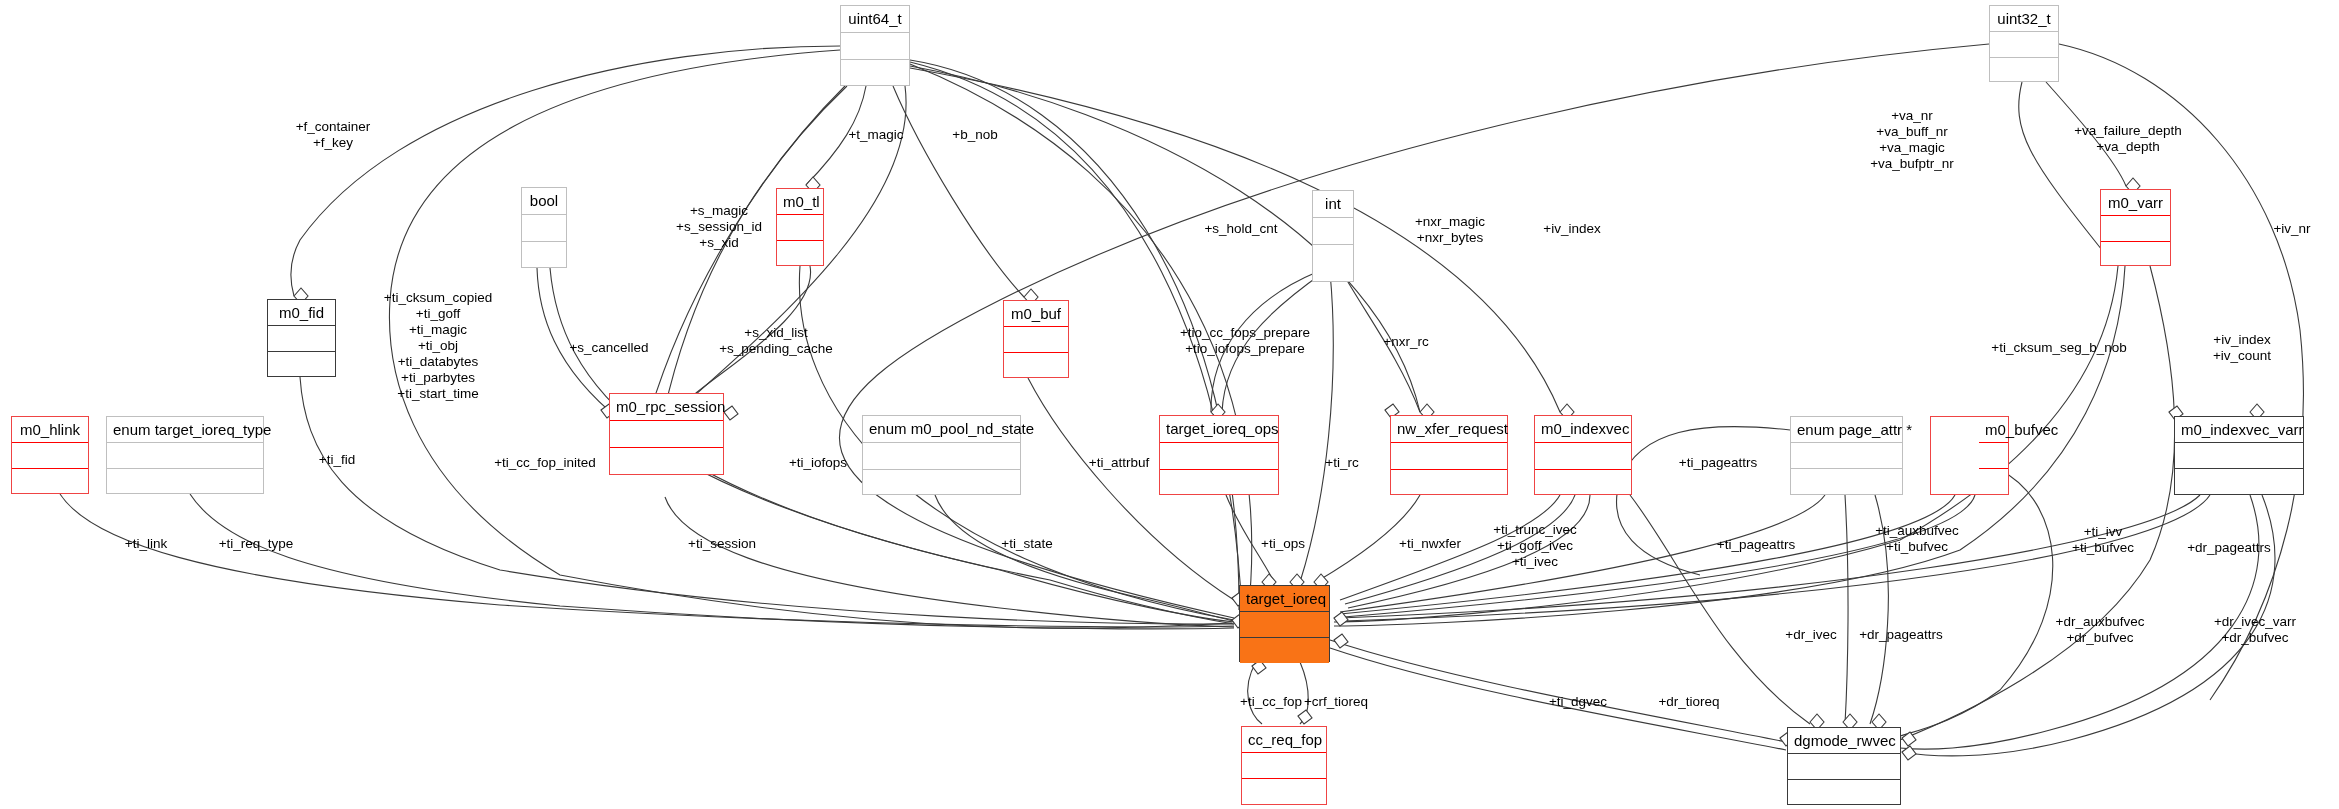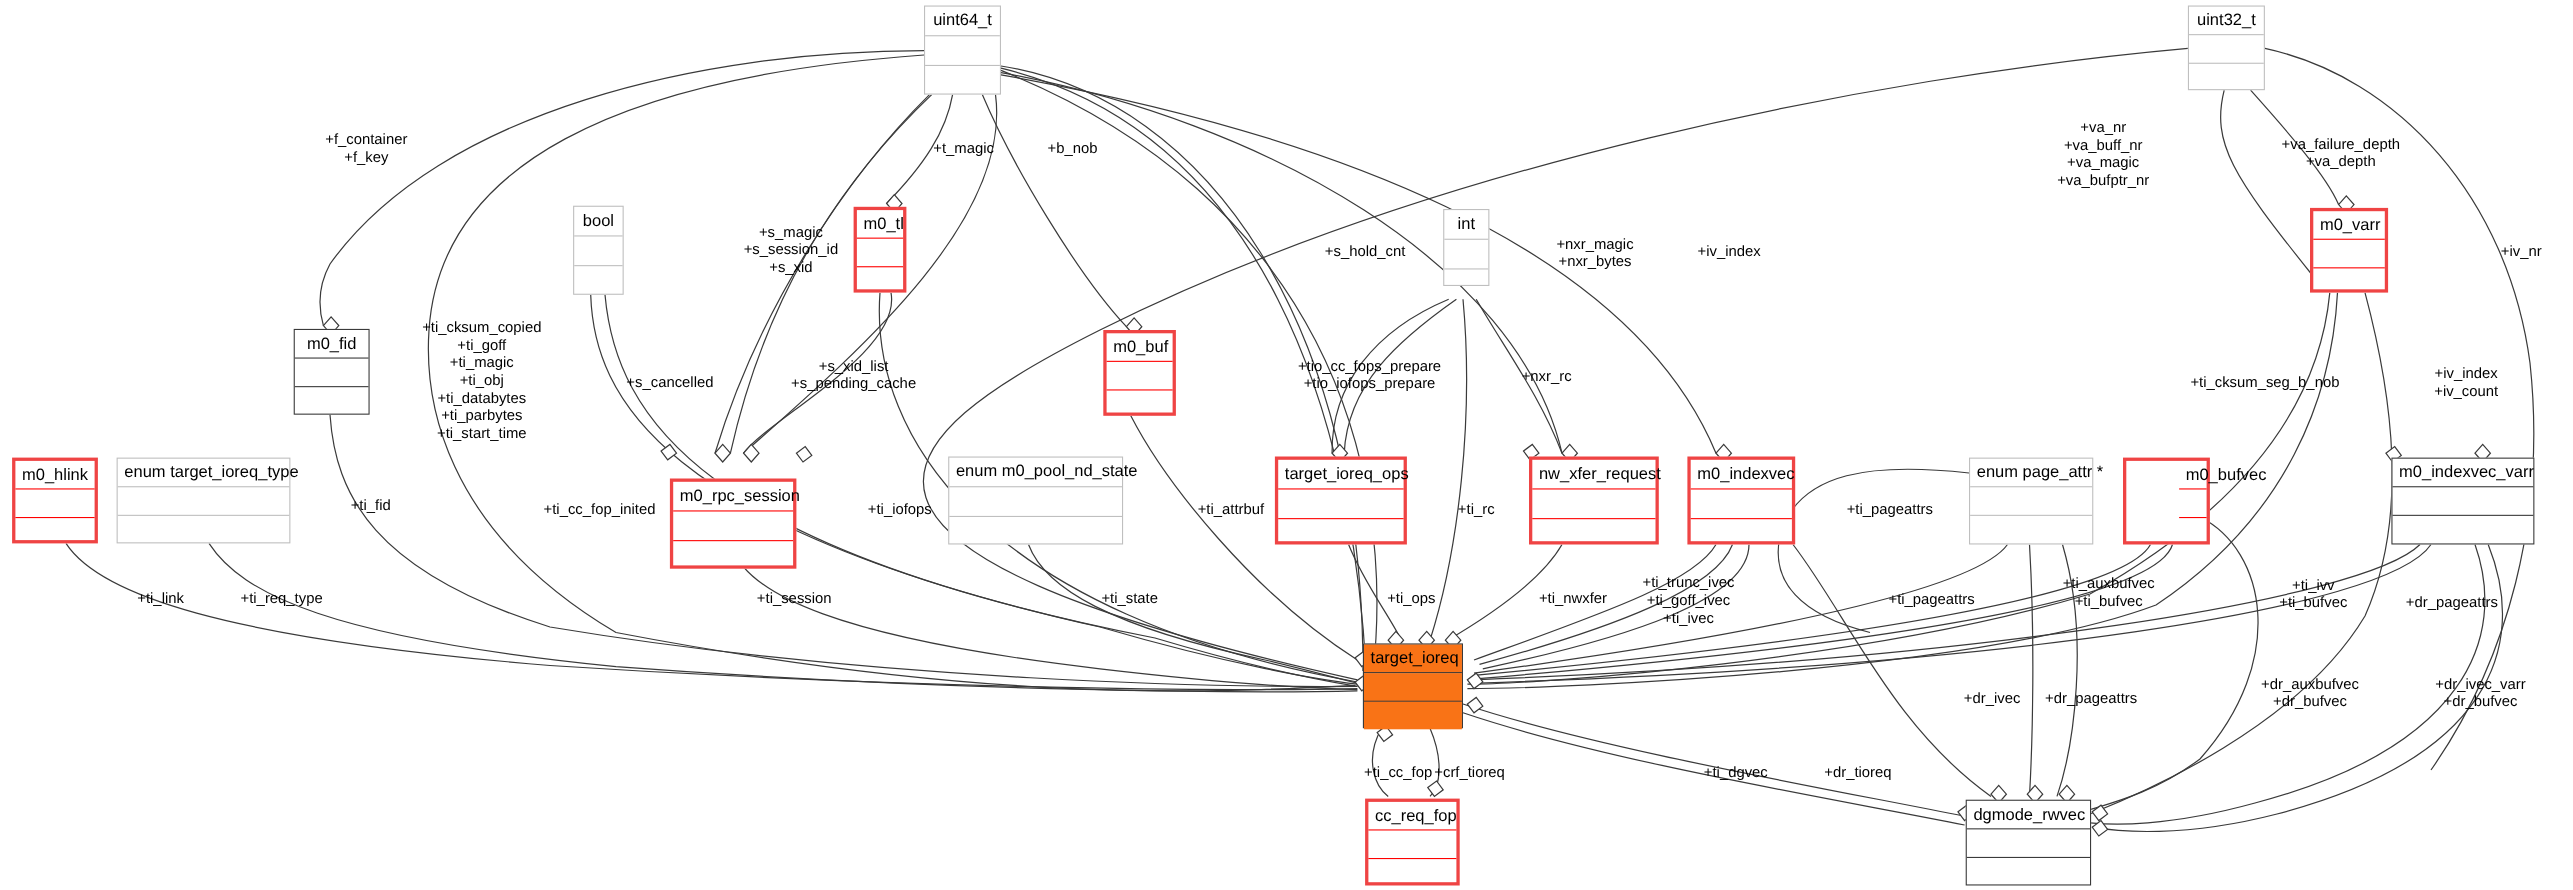--- a/index.html
+++ b/index.html
@@ -39,21 +39,21 @@
     color: #000000;
     line-height: 1;
     padding: 5px 6px 6px 6px;
     overflow: visible;
   }
   
   .style-gray { border: 1px solid #bfbfbf; }
   .style-gray .nrow { border-bottom: 1px solid #bfbfbf; }
   .style-gray .nrow:last-child { border-bottom: none; }
   
-  .style-red { border: 3px solid #ef4444; }
+  .style-red { border: 1px solid #ef4444; }
   .style-red .nrow { border-bottom: 1px solid #ff0000; }
   .style-red .nrow:last-child { border-bottom: none; }
   
   .style-black { border: 1px solid #3a3a3a; }
   .style-black .nrow { border-bottom: 1px solid #3a3a3a; }
   .style-black .nrow:last-child { border-bottom: none; }
   
   .style-focus { border: 1px solid #3a3a3a; background: #bfbfbf; }
   .style-focus .nrow { border-bottom: 1px solid #3a3a3a; background: #f97316; }
   .style-focus .nrow:last-child { border-bottom: none; }
@@ -218,21 +218,21 @@
       <div class="umlnode style-gray" style="left: 521px; top: 187px; width: 46px; height: 81px;">
         <div class="nrow ntitle" style="height: 27px;">bool</div>
         <div class="nrow" style="height: 27px;"></div>
         <div class="nrow" style="height: 27px;"></div>
       </div>
       <div class="umlnode style-red" style="left: 776px; top: 188px; width: 48px; height: 78px;">
         <div class="nrow ntitle" style="height: 26px;">m0_tl</div>
         <div class="nrow" style="height: 26px;"></div>
         <div class="nrow" style="height: 26px;"></div>
       </div>
-      <div class="umlnode style-gray" style="left: 1312px; top: 190px; width: 42px; height: 70px;">
+      <div class="umlnode style-gray" style="left: 1312px; top: 190px; width: 42px; height: 92px;">
         <div class="nrow ntitle" style="height: 27px;">int</div>
         <div class="nrow" style="height: 27px;"></div>
         <div class="nrow" style="height: 28px;"></div>
       </div>
       <div class="umlnode style-red" style="left: 2100px; top: 189px; width: 71px; height: 77px;">
         <div class="nrow ntitle" style="height: 26px;">m0_varr</div>
         <div class="nrow" style="height: 26px;"></div>
         <div class="nrow" style="height: 25px;"></div>
       </div>
       <div class="umlnode style-black" style="left: 267px; top: 299px; width: 69px; height: 78px;">
@@ -248,21 +248,21 @@
       <div class="umlnode style-red" style="left: 11px; top: 416px; width: 78px; height: 78px;">
         <div class="nrow ntitle" style="height: 26px;">m0_hlink</div>
         <div class="nrow" style="height: 26px;"></div>
         <div class="nrow" style="height: 26px;"></div>
       </div>
       <div class="umlnode style-gray" style="left: 106px; top: 416px; width: 158px; height: 78px;">
         <div class="nrow ntitle" style="height: 26px;">enum target_ioreq_type</div>
         <div class="nrow" style="height: 26px;"></div>
         <div class="nrow" style="height: 26px;"></div>
       </div>
-      <div class="umlnode style-red" style="left: 609px; top: 435px; width: 115px; height: 82px;">
+      <div class="umlnode style-red" style="left: 609px; top: 393px; width: 115px; height: 82px;">
         <div class="nrow ntitle" style="height: 27px;">m0_rpc_session</div>
         <div class="nrow" style="height: 27px;"></div>
         <div class="nrow" style="height: 28px;"></div>
       </div>
       <div class="umlnode style-gray" style="left: 862px; top: 415px; width: 159px; height: 80px;">
         <div class="nrow ntitle" style="height: 27px;">enum m0_pool_nd_state</div>
         <div class="nrow" style="height: 27px;"></div>
         <div class="nrow" style="height: 26px;"></div>
       </div>
       <div class="umlnode style-red" style="left: 1159px; top: 415px; width: 120px; height: 80px;">

